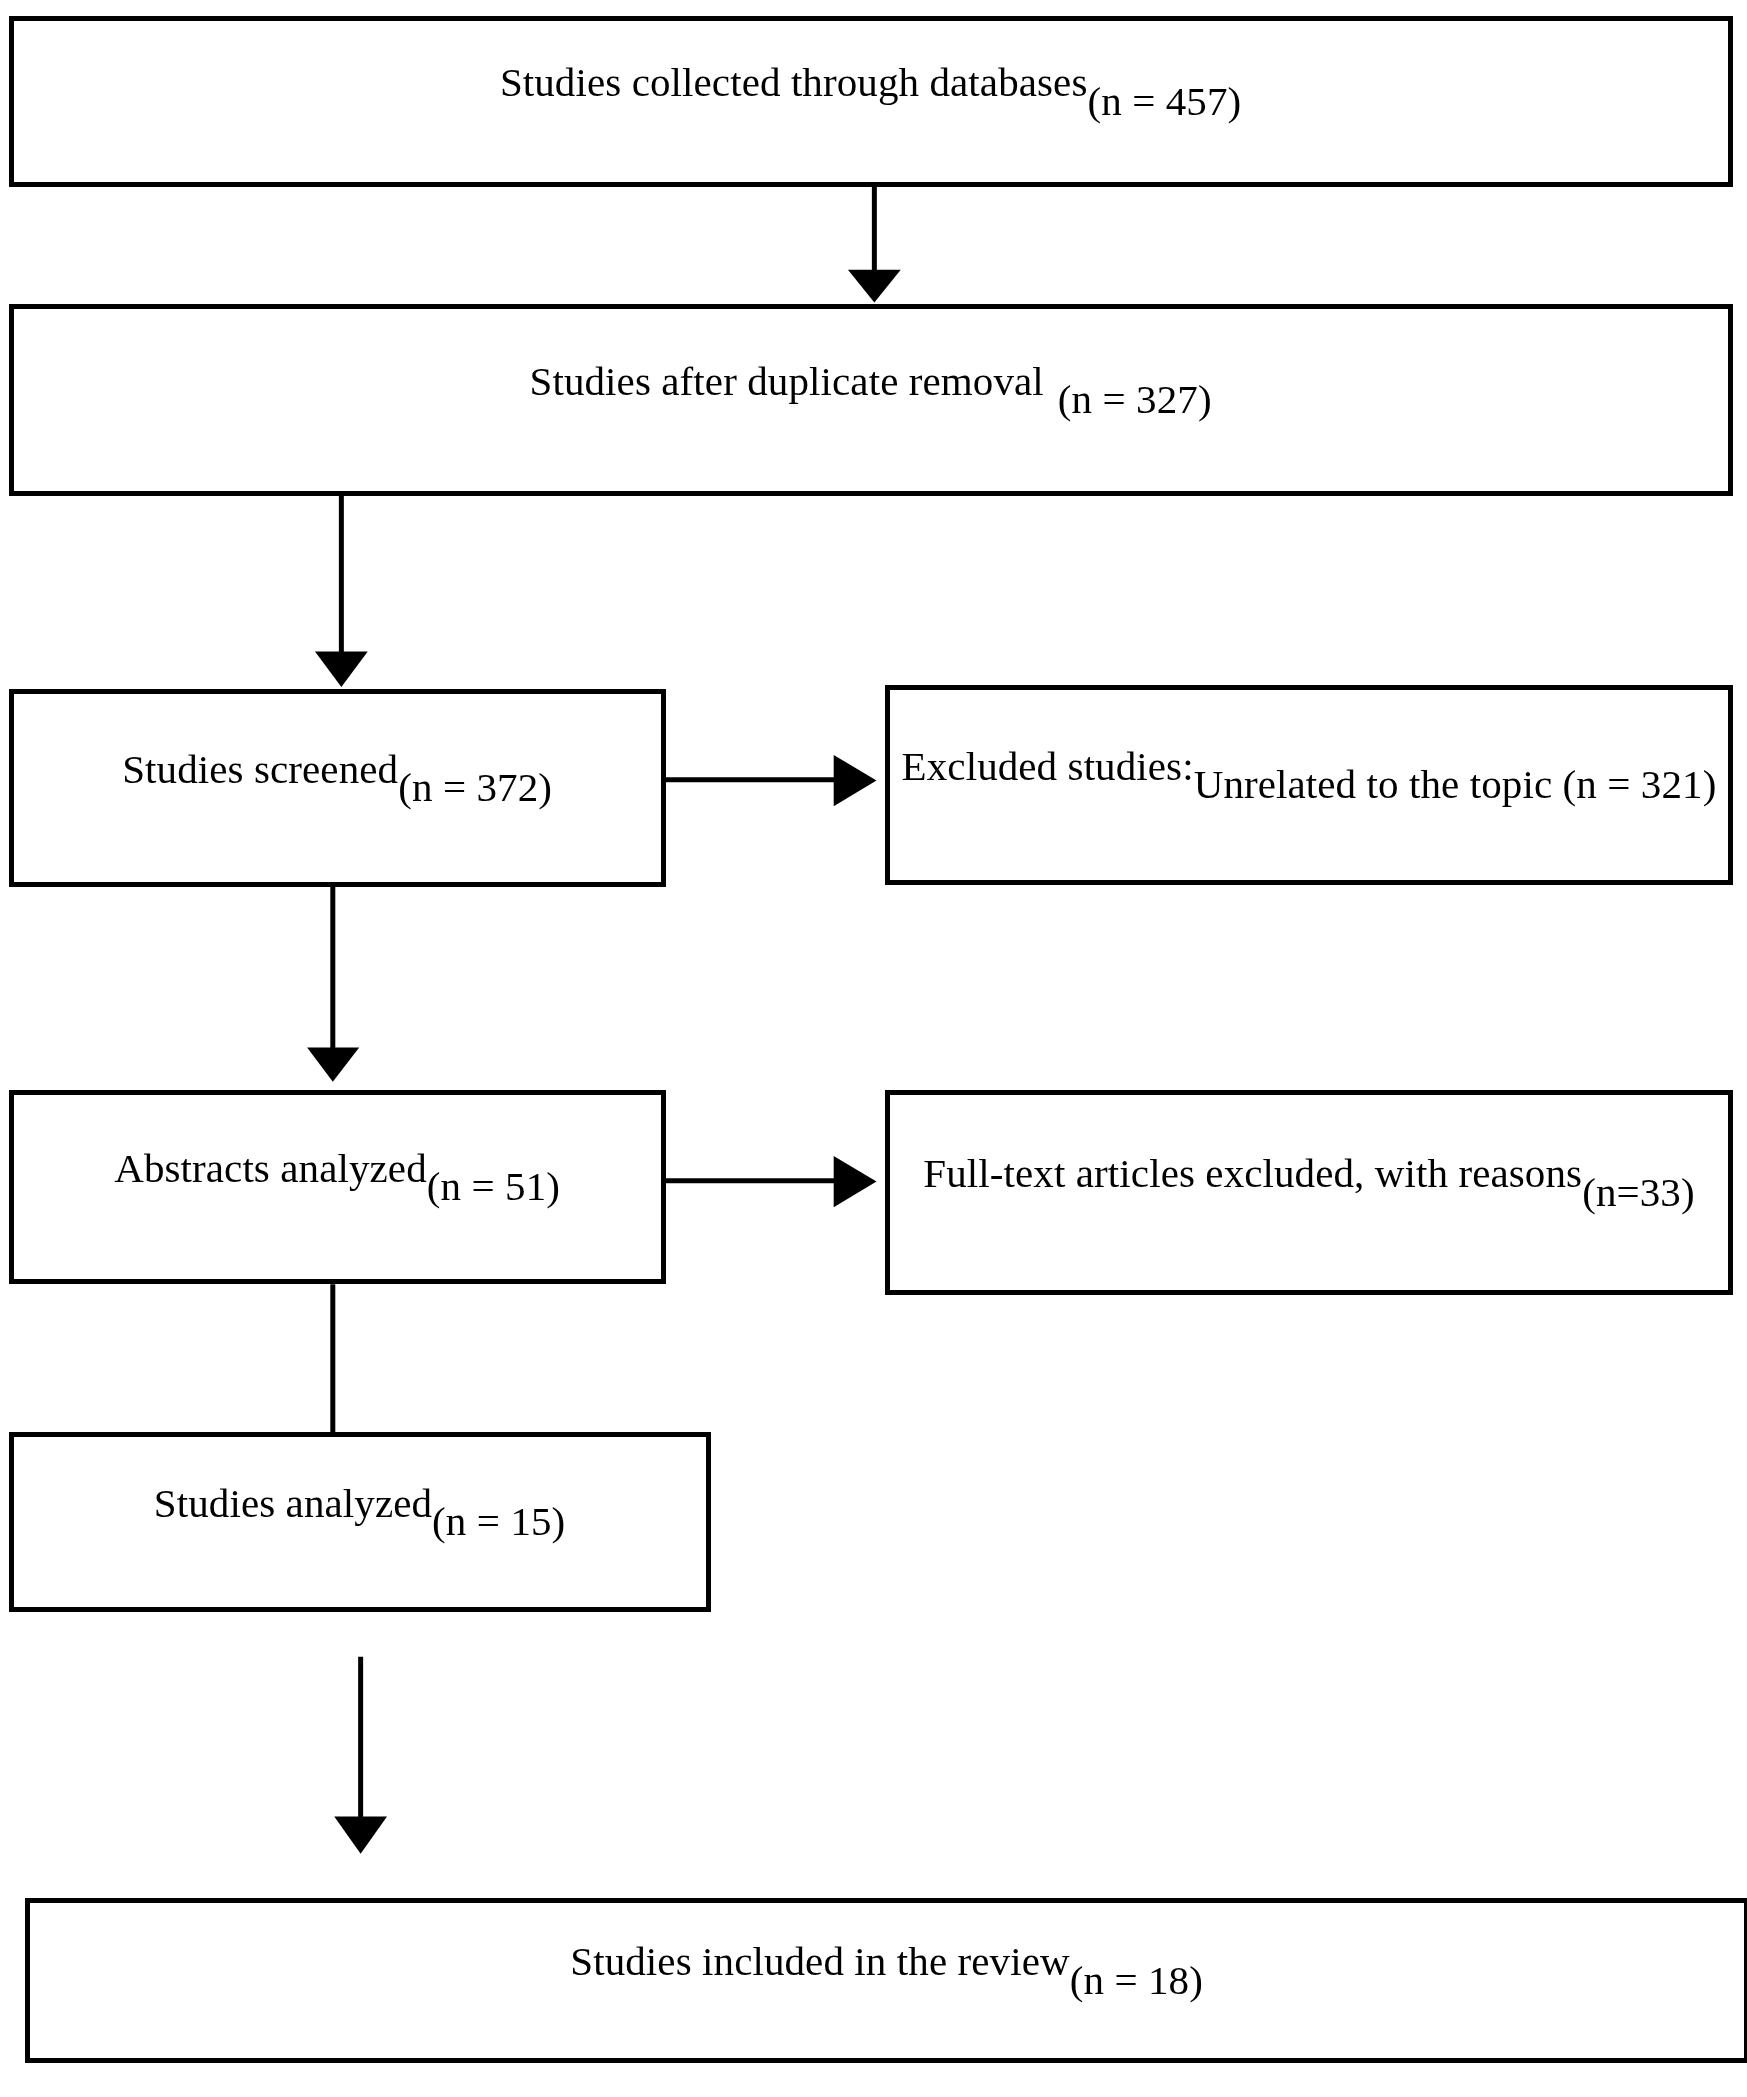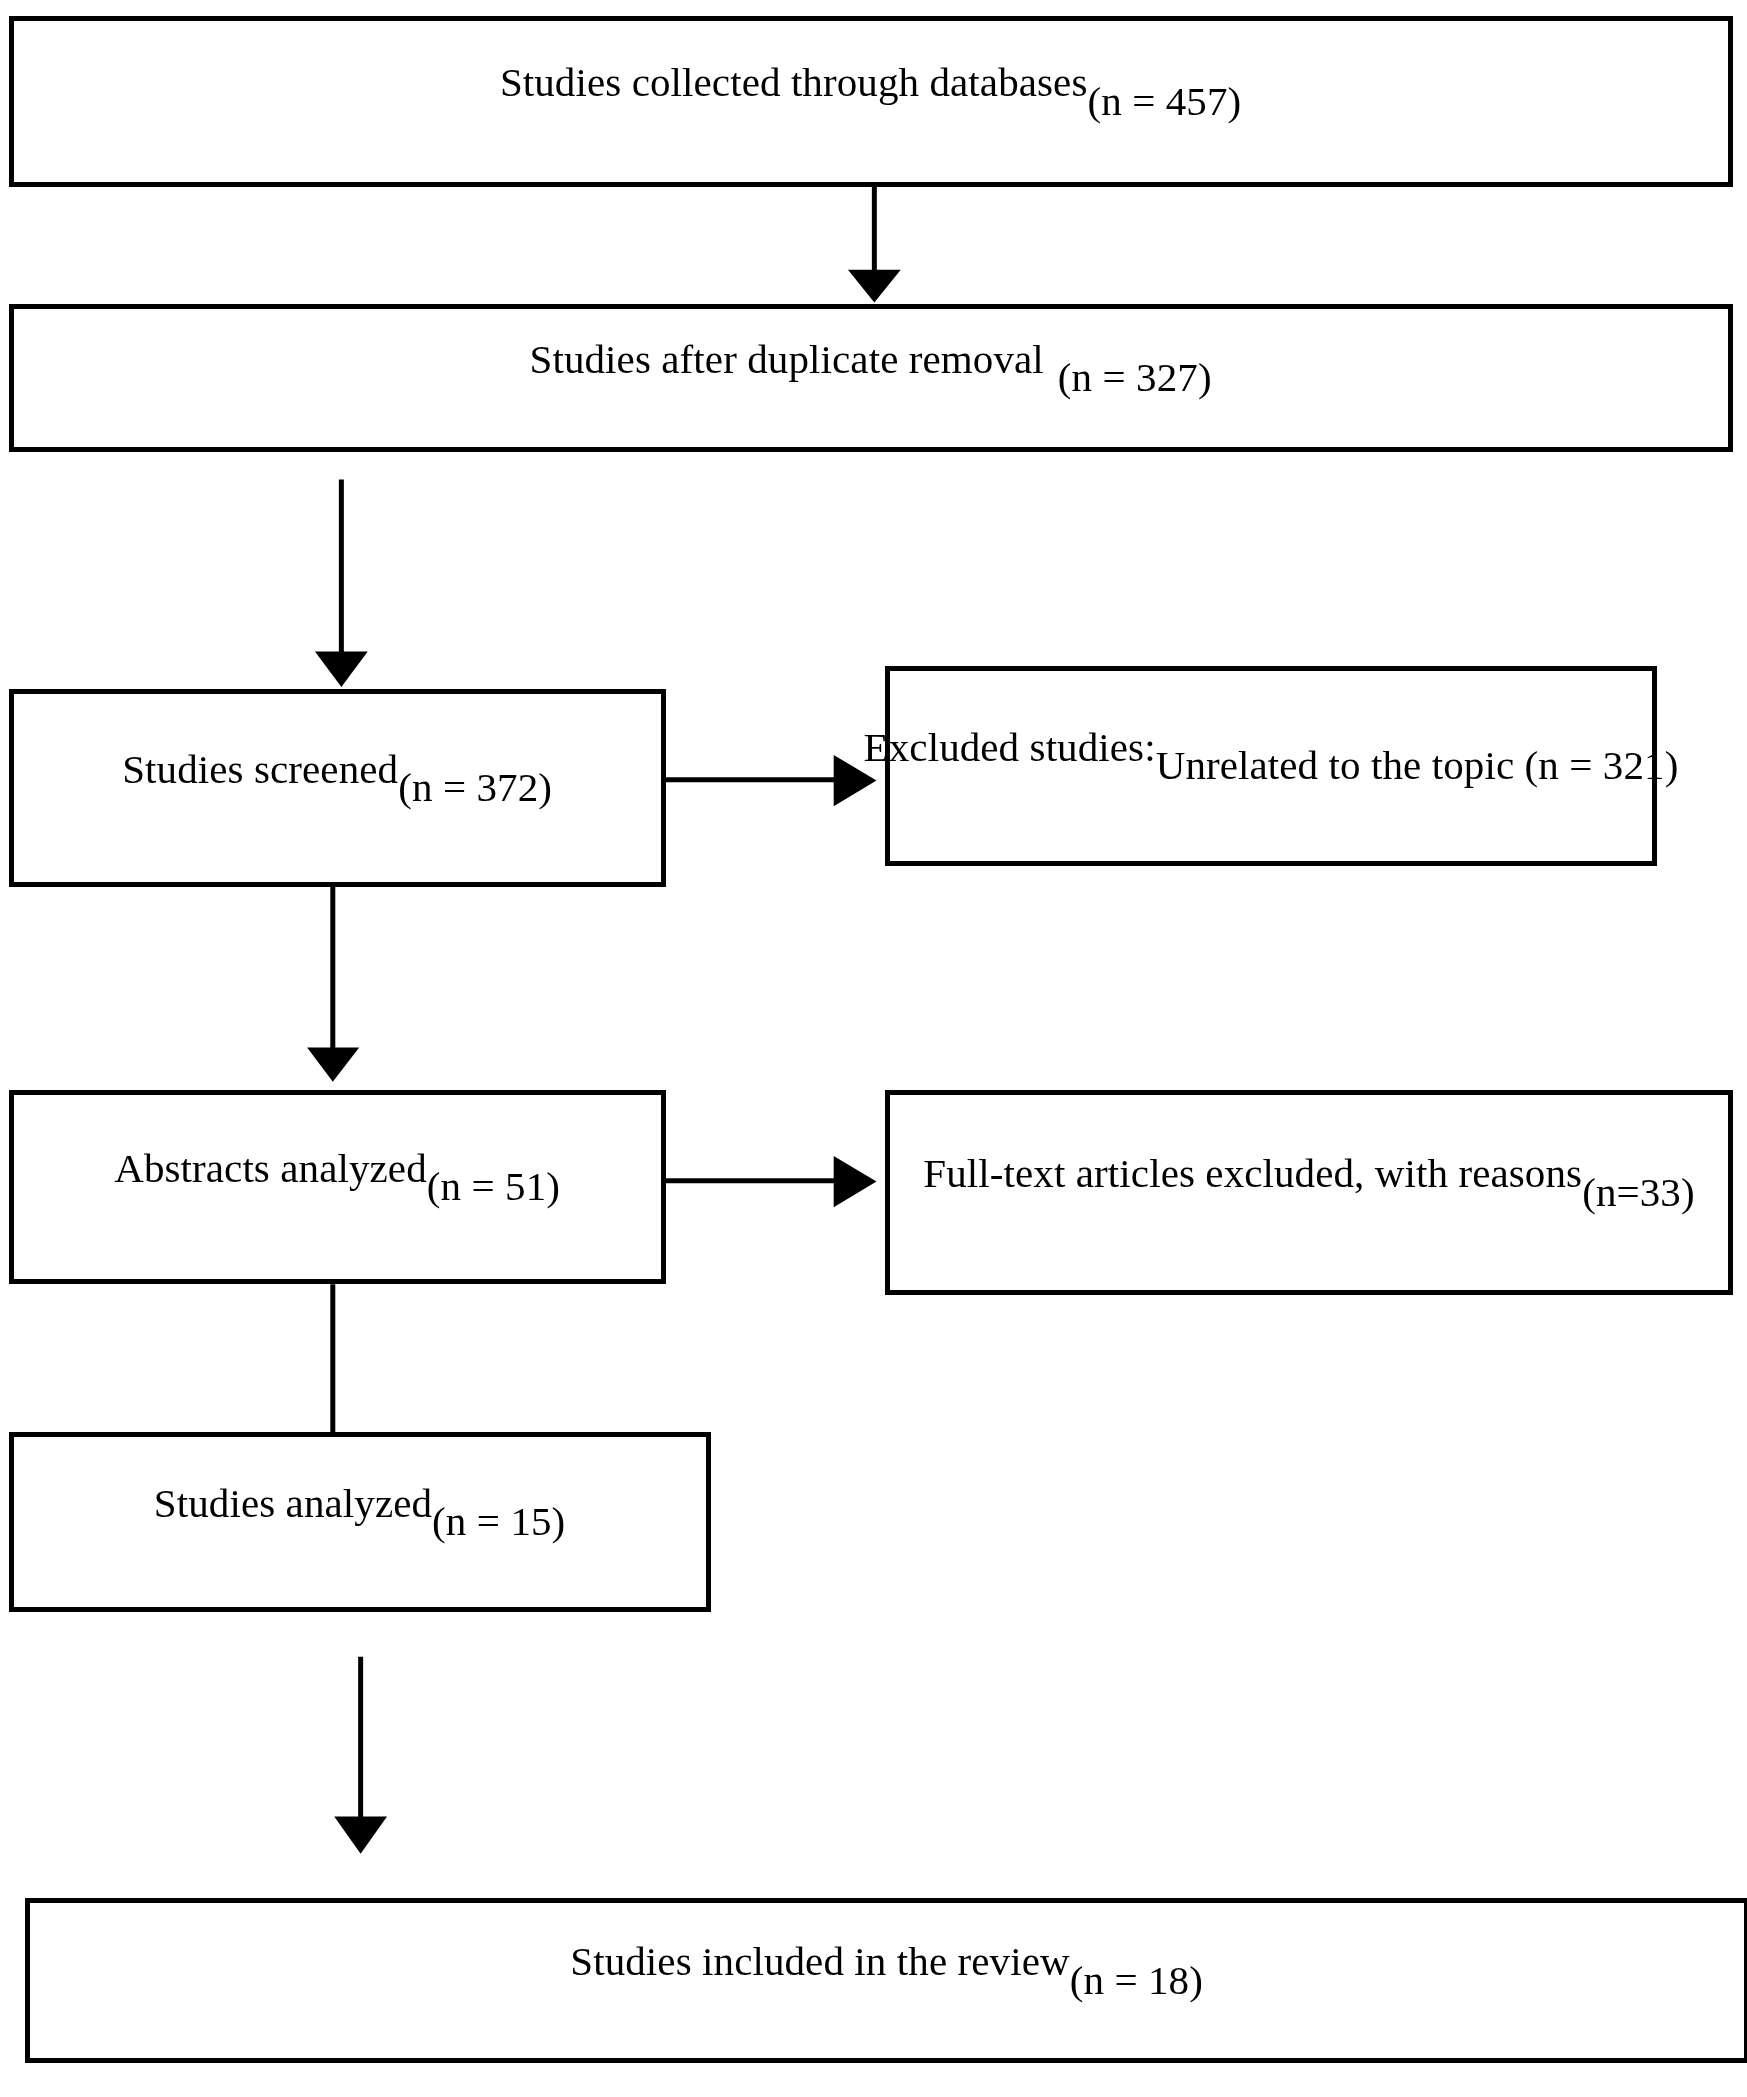--- a/index.html
+++ b/index.html
@@ -90,31 +90,31 @@
       <line x1="505" y1="2322" x2="505" y2="2548" stroke="#000000" stroke-width="7"></line>
       <polygon points="468,2546 542,2546 505,2598" fill="#000000"></polygon>
     </g>
   </svg>
 
   <div class="flow-box" style="left:8.6px; top:15.7px; width:1724px; height:171px;">
     <div class="box-line line-primary">Studies collected through databases</div>
     <div class="box-line line-secondary">(n = 457)</div>
   </div>
 
-  <div class="flow-box" style="left:8.6px; top:304px; width:1724px; height:148px;gap:14px;">
+  <div class="flow-box" style="left:8.6px; top:304px; width:1724px; height:192px;gap:14px;">
     <div class="box-line line-primary">Studies after duplicate removal</div>
     <div class="box-line line-secondary">(n = 327)</div>
   </div>
 
   <div class="flow-box" style="left:8.6px; top:689px; width:657px; height:198px;">
     <div class="box-line line-primary">Studies screened</div>
     <div class="box-line line-secondary">(n = 372)</div>
   </div>
 
-  <div class="flow-box" style="left:885px; top:666px; width:772px; height:200px;">
+  <div class="flow-box" style="left:885px; top:685px; width:848px; height:200px;">
     <div class="box-line line-primary">Excluded studies:</div>
     <div class="box-line line-secondary">Unrelated to the topic (n = 321)</div>
   </div>
 
   <div class="flow-box" style="left:8.6px; top:1090px; width:657px; height:194px;">
     <div class="box-line line-primary">Abstracts analyzed</div>
     <div class="box-line line-secondary">(n = 51)</div>
   </div>
 
   <div class="flow-box" style="left:885px; top:1090px; width:848px; height:205px;">

